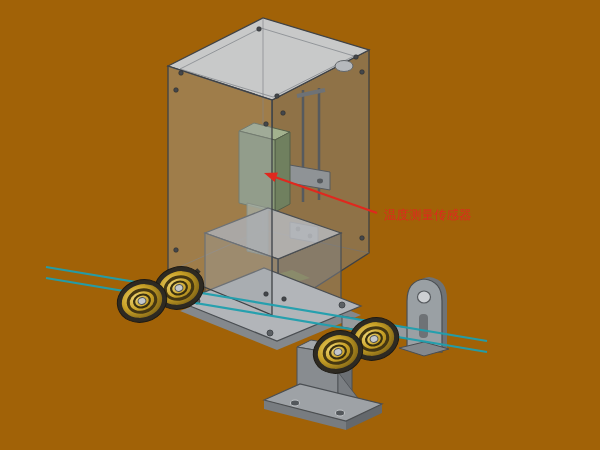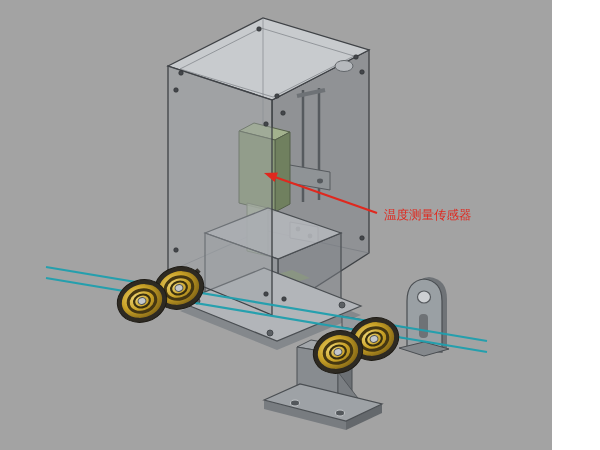--- a/index.html
+++ b/index.html
@@ -1,19 +1,19 @@
 <!DOCTYPE html>
 <html><head>
 <meta charset="utf-8">
 <style>
   html,body{margin:0;padding:0;background:#ffffff;}
   .canvas{
     position:relative;
-    width:552px;height:450px;
-    background:#a3a3a3;
+    width:600px;height:450px;
+    background:#a16207;
     overflow:hidden;
     font-family:"Liberation Sans", sans-serif;
   }
   .canvas svg{position:absolute;left:0;top:0;}
   text{font-family:"Liberation Sans", sans-serif;}
 </style>
 </head>
 <body>
 
 <div class="canvas">

